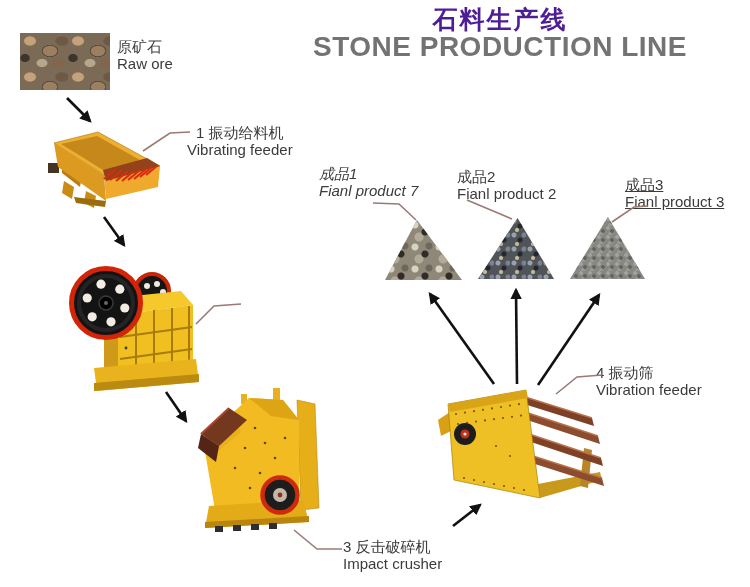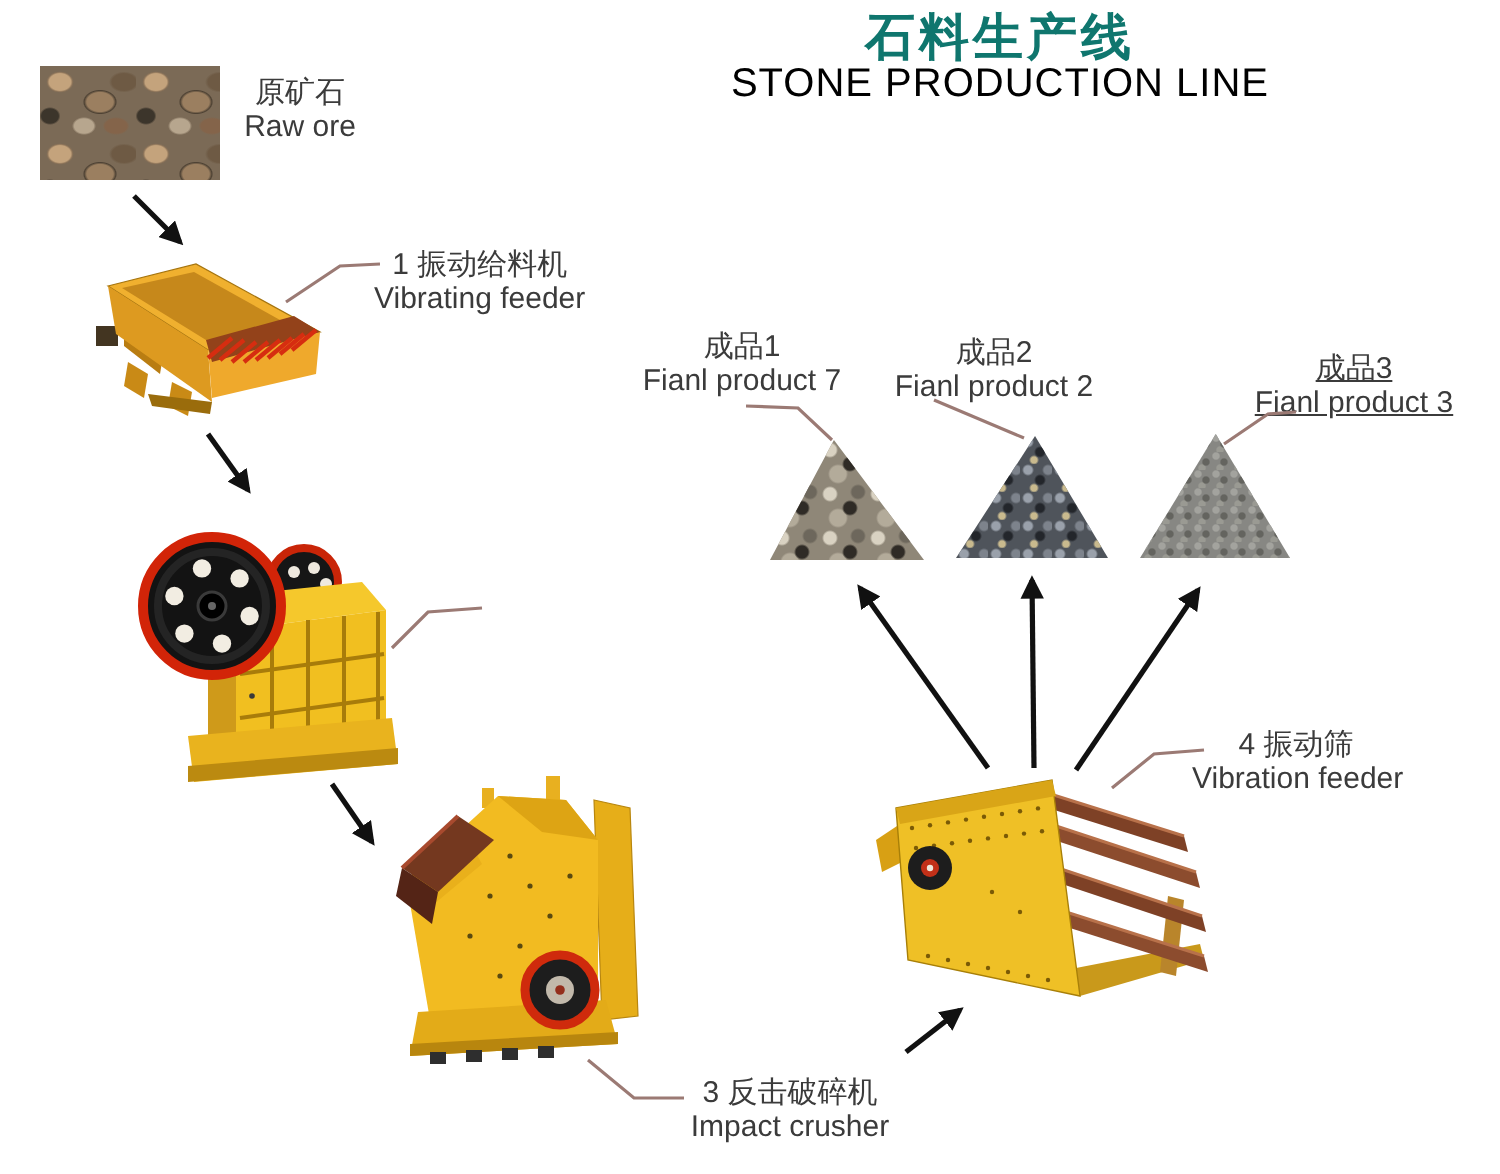--- a/index.html
+++ b/index.html
@@ -1,24 +1,24 @@
 <!DOCTYPE html>
 <html><head>
 <meta charset="utf-8">
 <style>
   html,body{margin:0;padding:0;background:#ffffff;}
   #canvas{position:relative;width:750px;height:587px;background:#ffffff;overflow:hidden;
           font-family:"Liberation Sans","DejaVu Sans",sans-serif;color:#3b3b3b;}
   .abs{position:absolute;}
   
   .title-wrap{left:280px;top:6px;width:440px;text-align:center;line-height:1.05;}
-  .title-zh{font-size:25px;font-weight:700;letter-spacing:2px;color:#0f766e;}
-  .title-en{font-size:20px;font-weight:400;letter-spacing:.5px;color:#000000;}
-  
-  .lbl{font-size:15px;line-height:17px;color:#3b3b3b;text-align:center;white-space:nowrap;}
+  .title-zh{font-size:25px;font-weight:700;letter-spacing:2px;color:#4c1d95;}
+  .title-en{font-size:28px;font-weight:700;letter-spacing:.5px;color:#737373;}
+  
+  .lbl{font-size:15px;line-height:17px;color:#3b3b3b;text-align:left;white-space:nowrap;}
   .lbl .zh{display:block;}
   .lbl .en{display:block;}
   .lbl-left{text-align:center;}
   
   .ore{left:20px;top:33px;width:90px;height:57px;
     background-color:#7b6a56;
     background-image:
       radial-gradient(ellipse 9px 7px at 10px 8px,#c4a37c 60%,#8a7258 70%,transparent 76%),
       radial-gradient(ellipse 11px 8px at 30px 18px,#9b7f60 60%,#4e4234 72%,transparent 78%),
       radial-gradient(ellipse 8px 6px at 22px 30px,#b7a68e 60%,transparent 75%),
@@ -219,25 +219,25 @@
   </svg>
   <div class="abs lbl" style="left:596px;top:364px;width:104px;">
     <span class="zh">4  振动筛</span>
     <span class="en">Vibration feeder</span>
   </div>
 
   <div class="pile pile1"></div>
   <div class="pile pile2"></div>
   <div class="pile pile3"></div>
 
-  <div class="abs lbl" style="left:319px;top:165px;width:104px;">
+  <div class="abs lbl" style="left:319px;top:165px;width:104px;font-style:italic;">
     <span class="zh">成品1</span>
     <span class="en">Fianl product 7</span>
   </div>
-  <div class="abs lbl" style="left:445px;top:168px;width:104px;">
+  <div class="abs lbl" style="left:457px;top:168px;width:104px;">
     <span class="zh">成品2</span>
     <span class="en">Fianl product 2</span>
   </div>
   <div class="abs lbl" style="left:625px;top:176px;width:104px;text-decoration:underline;">
     <span class="zh">成品3</span>
     <span class="en">Fianl product 3</span>
   </div>
 
   <svg id="overlay" class="abs" width="750" height="587" viewBox="0 0 750 587">
     <defs>

